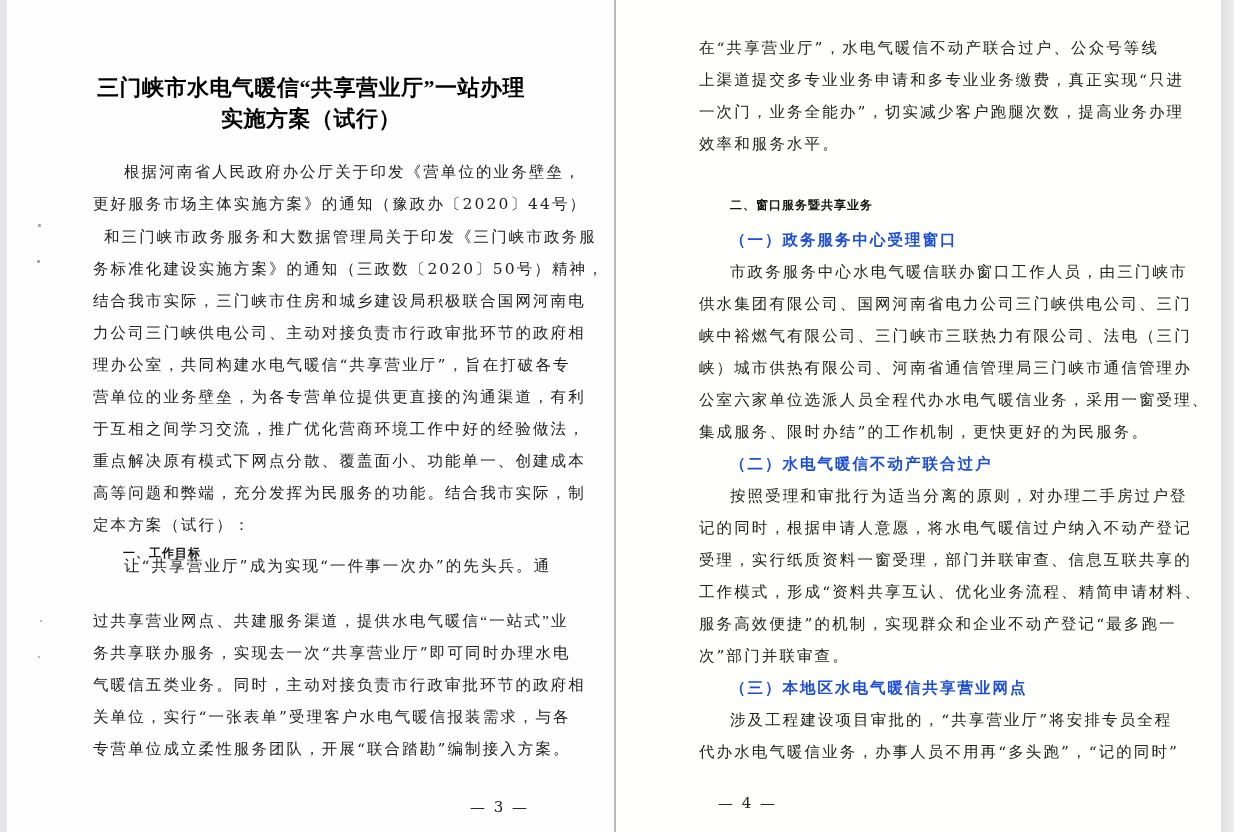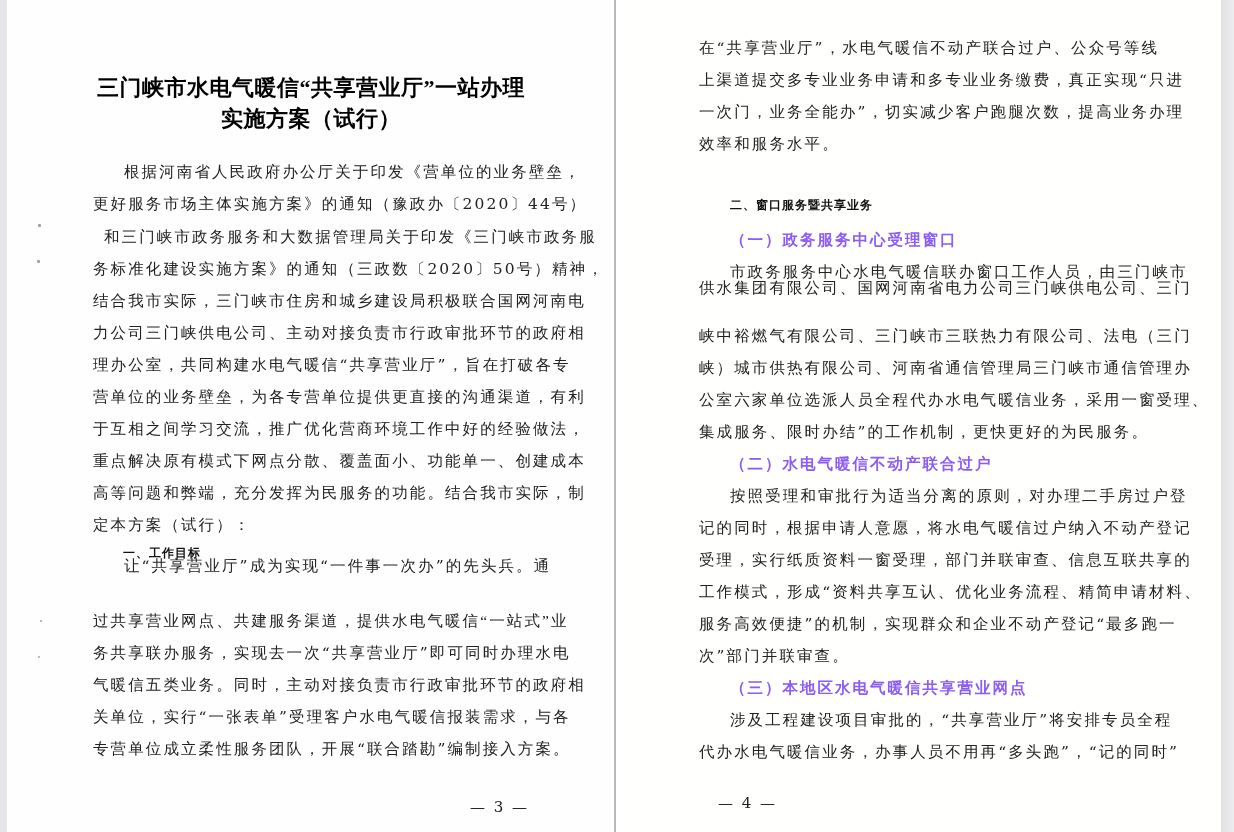--- a/index.html
+++ b/index.html
@@ -22,21 +22,21 @@
   }
   .line {
     position: absolute; font-size: 15.5px; white-space: nowrap; color: #222;
     letter-spacing: 2.1px; line-height: 20px;
   }
   .heading {
     position: absolute; font-family: "DejaVu Sans", "Liberation Sans", sans-serif;
     font-weight: bold; font-size: 12px; color: #111; white-space: nowrap; letter-spacing: 1px;
   }
   .subheading {
-    position: absolute; font-size: 15.5px; color: #8b5cf6; white-space: nowrap; letter-spacing: 2px; font-weight: bold;
+    position: absolute; font-size: 15.5px; color: #1d4ed8; white-space: nowrap; letter-spacing: 2px; font-weight: bold;
   }
   .page-number {
     position: absolute; font-size: 15px; color: #222; white-space: nowrap; letter-spacing: 2px;
   }
   .speck { position: absolute; width: 3px; height: 3px; background: #9aa4a8; border-radius: 1px; }
 </style>
 </head>
 <body>
 
 <div class="edge-left"></div>
@@ -87,21 +87,21 @@
   <div class="line" style="left:699px;top:70px;">上渠道提交多专业业务申请和多专业业务缴费，真正实现“只进</div>
   <div class="line" style="left:699px;top:102px;">一次门，业务全能办”，切实减少客户跑腿次数，提高业务办理</div>
   <div class="line" style="left:699px;top:134px;">效率和服务水平。</div>
 </div>
 
 <div class="heading" style="left:730px;top:197px;">二、窗口服务暨共享业务</div>
 <div class="subheading" style="left:730px;top:230px;">（一）政务服务中心受理窗口</div>
 
 <div>
   <div class="line" style="left:730px;top:262px;">市政务服务中心水电气暖信联办窗口工作人员，由三门峡市</div>
-  <div class="line" style="left:699px;top:278px;">供水集团有限公司、国网河南省电力公司三门峡供电公司、三门</div>
+  <div class="line" style="left:699px;top:294px;">供水集团有限公司、国网河南省电力公司三门峡供电公司、三门</div>
   <div class="line" style="left:699px;top:326px;">峡中裕燃气有限公司、三门峡市三联热力有限公司、法电（三门</div>
   <div class="line" style="left:699px;top:358px;">峡）城市供热有限公司、河南省通信管理局三门峡市通信管理办</div>
   <div class="line" style="left:699px;top:390px;">公室六家单位选派人员全程代办水电气暖信业务，采用一窗受理、</div>
   <div class="line" style="left:699px;top:422px;">集成服务、限时办结”的工作机制，更快更好的为民服务。</div>
 </div>
 
 <div class="subheading" style="left:730px;top:454px;">（二）水电气暖信不动产联合过户</div>
 
 <div>
   <div class="line" style="left:730px;top:486px;">按照受理和审批行为适当分离的原则，对办理二手房过户登</div>

